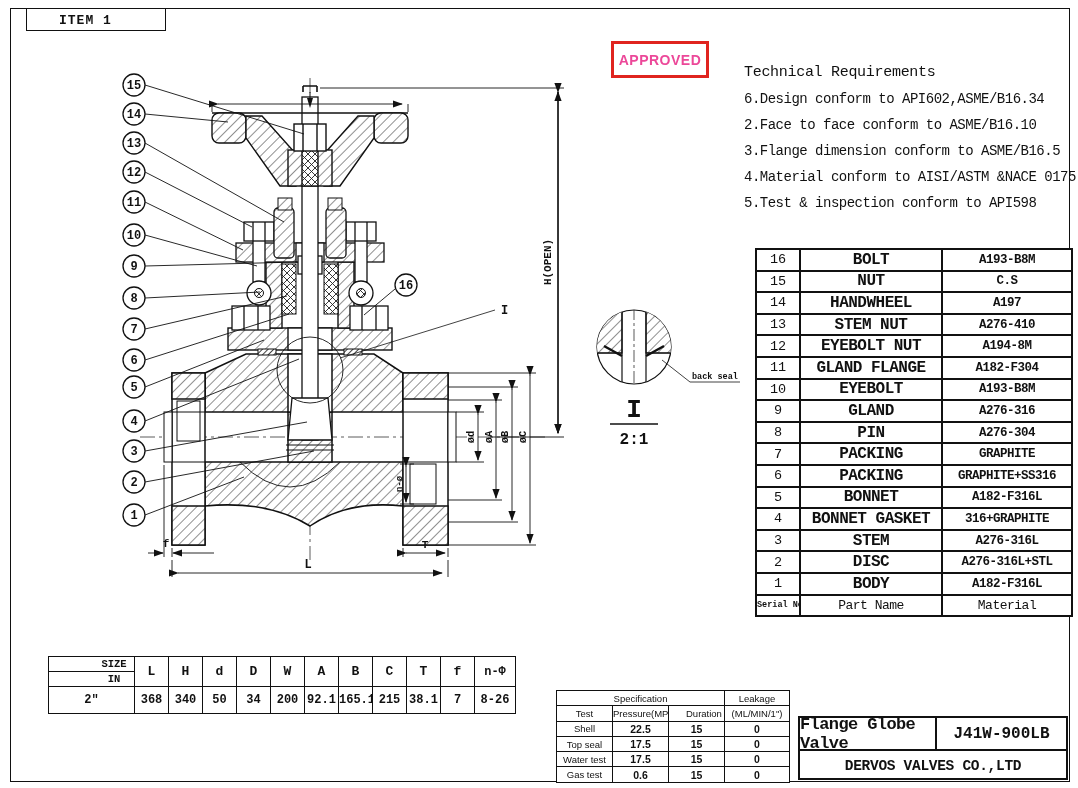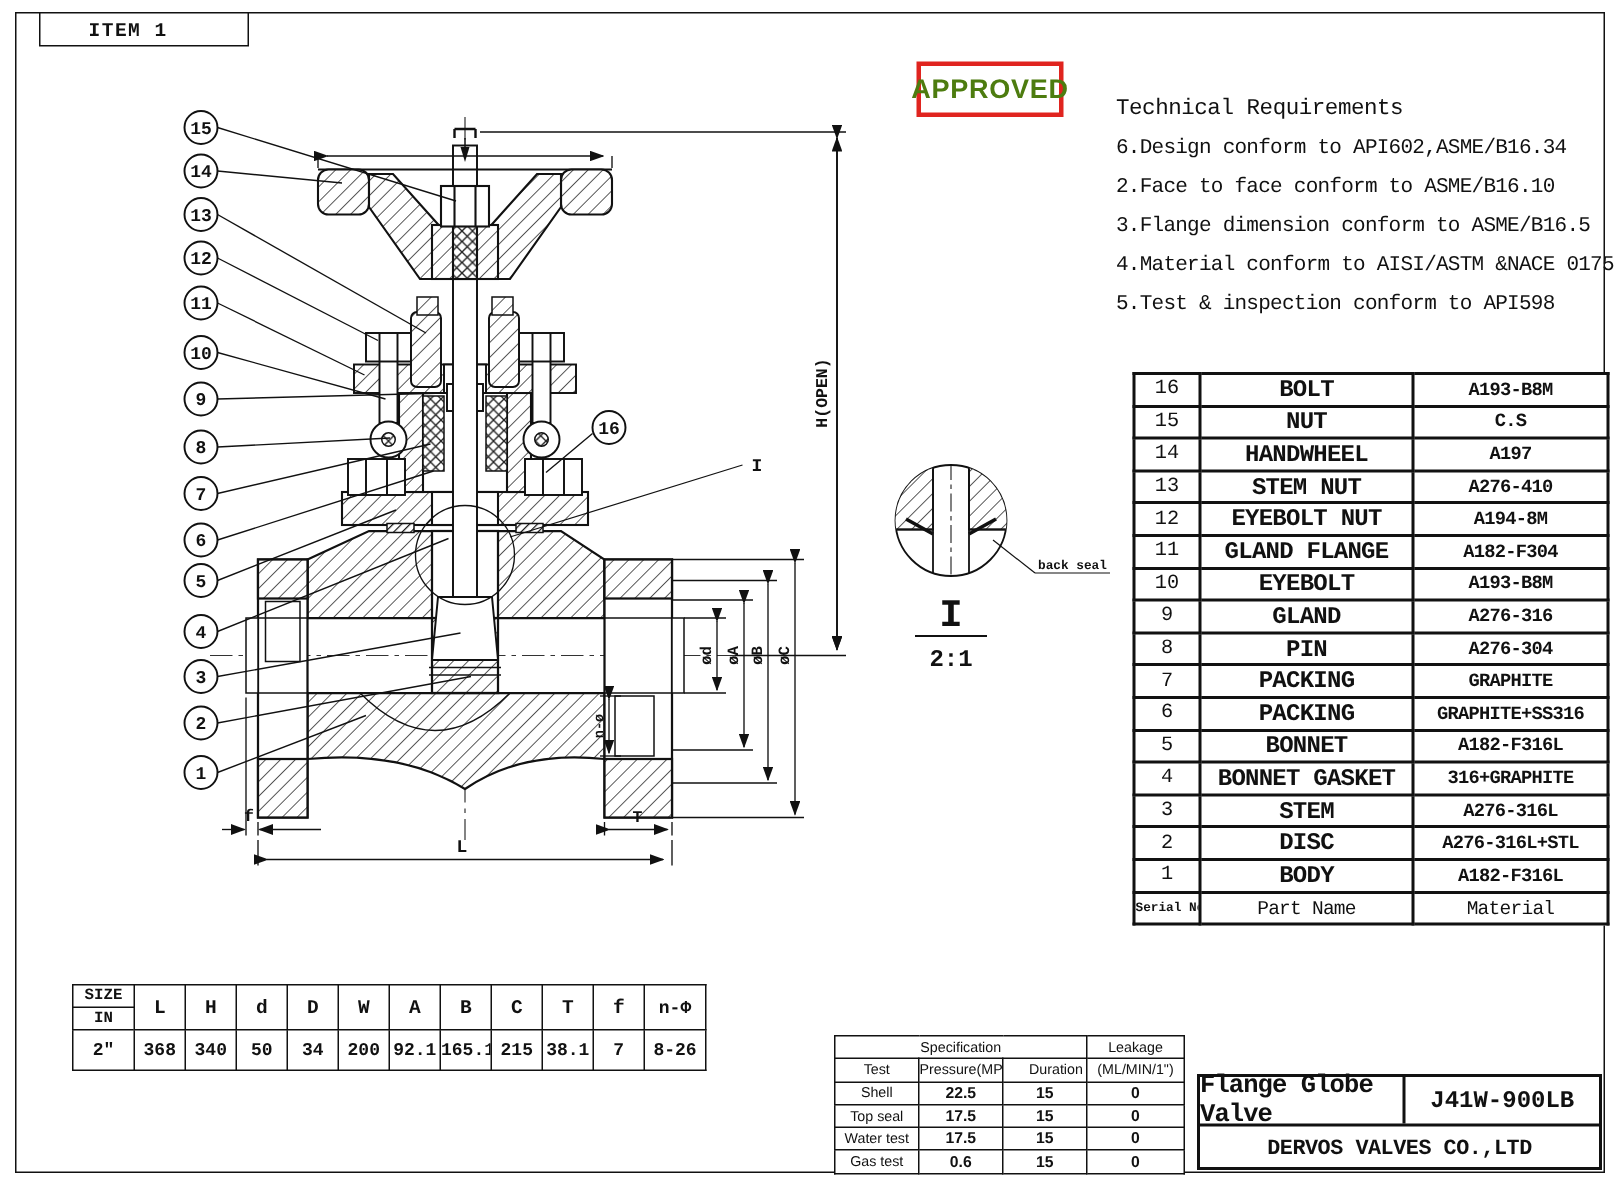--- a/index.html
+++ b/index.html
@@ -2,37 +2,37 @@
 <html><head>
 <meta charset="utf-8">
 <style>
   html,body{margin:0;padding:0;background:#fff;}
   #sheet{position:relative;width:1078px;height:788px;background:#fff;
          font-family:"Liberation Mono",monospace;color:#111;overflow:hidden;}
   .frame{position:absolute;left:10px;top:8px;width:1058px;height:772px;border:1.6px solid #111;}
   .item-box{position:absolute;left:10px;top:8px;width:140px;height:23px;border:1.4px solid #111;
             background:#fff;font-size:13px;font-weight:bold;line-height:23px;padding-left:32px;box-sizing:border-box;letter-spacing:1px;margin-left:16px;}
   .stamp{position:absolute;left:611px;top:41px;width:92px;height:31px;border:3px solid #e0241f;
-         color:#4d7c0f;font-family:"Liberation Sans",sans-serif;font-weight:bold;font-size:18px;
+         color:#ec4899;font-family:"Liberation Sans",sans-serif;font-weight:bold;font-size:14px;
          display:flex;align-items:center;justify-content:center;letter-spacing:.5px;background:#fff;}
   .techreq{position:absolute;left:744px;top:60px;width:336px;}
   .techreq .t{font-size:15px;line-height:26px;letter-spacing:-.3px;}
   .techreq .i{font-size:14px;line-height:26px;letter-spacing:-.5px;white-space:nowrap;}
   table{border-collapse:collapse;table-layout:fixed;background:#fff;}
   td{padding:0;text-align:center;vertical-align:middle;overflow:hidden;white-space:nowrap;}
   .parts{position:absolute;left:755px;top:248px;width:310px;}
   .parts td{border:2px solid #111;height:19.6px;font-size:13px;}
   .parts td.no{width:42px;font-size:13.5px;}
   .parts td.nm{width:140px;font-weight:bold;font-size:16px;letter-spacing:-.5px;}
   .parts td.mt{width:128px;font-weight:bold;font-size:12.5px;letter-spacing:-.5px;}
   .parts td.hno{font-size:8.5px;font-weight:bold;}
   .parts td.hx{font-size:13px;font-weight:normal;}
   .sizes{position:absolute;left:48px;top:656px;width:410px;}
   .sizes td{border:1.8px solid #111;font-weight:bold;}
-  .sizes td.c0{width:40px;font-size:10.5px;height:14px;}
+  .sizes td.c0{width:40px;font-size:10.5px;height:14px;padding-left:45px;}
   .sizes td.h{width:33px;font-size:13px;}
   .sizes td.hw{width:40px;font-size:12px;}
   .sizes td.v{height:26px;font-size:12px;}
   .spec{position:absolute;left:556px;top:690px;width:234px;font-family:"Liberation Sans",sans-serif;}
   .spec td{border:1px solid #111;height:14.3px;font-size:9.5px;}
   .spec td.b{font-weight:bold;font-size:10.5px;}
   .spec td.c1{width:56px;} .spec td.c2{width:64px;} .spec td.c3{width:50px;padding-left:17px;} .spec td.c4{width:64px;}
   .tblock{position:absolute;left:798px;top:716px;width:270px;height:64px;border:2px solid #111;box-sizing:border-box;}
   .tblock .r1{display:flex;height:33px;border-bottom:2px solid #111;box-sizing:border-box;}
   .tblock .p{width:137px;border-right:2px solid #111;box-sizing:border-box;display:flex;align-items:center;justify-content:center;

